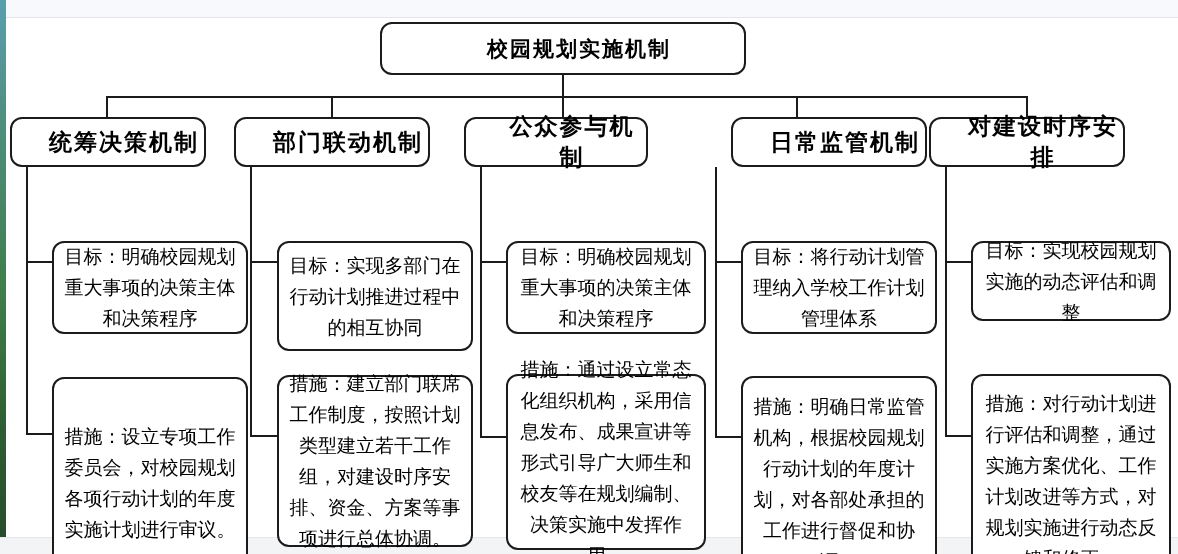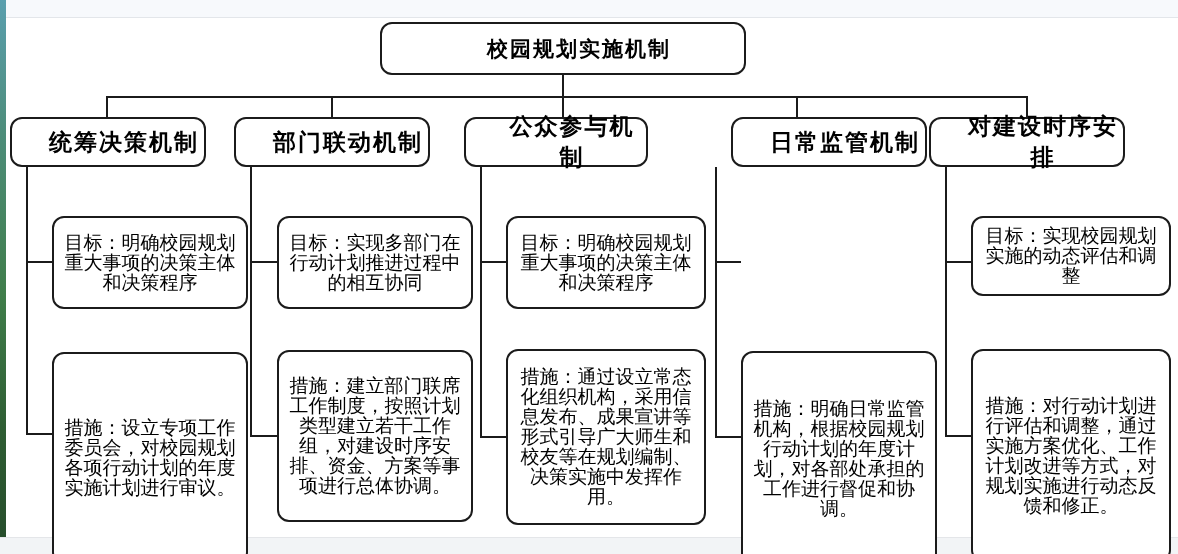--- a/index.html
+++ b/index.html
@@ -10,21 +10,21 @@
   .top-bar{position:absolute;left:0;top:0;width:1178px;height:17px;background:#f7f9fc;border-bottom:1px solid #e3e6ea;}
   .bottom-bar{position:absolute;left:0;top:537px;width:1178px;height:17px;background:#f2f4f6;border-top:1px solid #e4e6e9;}
   .left-strip{position:absolute;left:0;top:0;width:6px;height:537px;
     background:linear-gradient(180deg,#5a9fae 0%,#4d8d7a 25%,#3f7d4a 55%,#2e5d33 80%,#274e2c 100%);}
   .node{
     position:absolute;background:#ffffff;border:2px solid #1b1b1b;border-radius:12px;
     display:flex;align-items:center;justify-content:center;text-align:center;box-sizing:border-box;padding-left:32px;
   }
   .root-node{font-size:21px;font-weight:bold;letter-spacing:2px;}
   .title-node{font-size:23px;font-weight:bold;letter-spacing:2px;}
-  .body-node{font-size:19px;line-height:20px;padding:4px 7px;}
+  .body-node{font-size:19px;line-height:31px;padding:4px 7px;margin-top:25px;}
   .hline{position:absolute;height:2px;background:#1b1b1b;}
   .vline{position:absolute;width:2px;background:#1b1b1b;}
 </style>
 </head>
 <body>
 
 <div class="canvas">
 
   <div class="top-bar"></div>
   <div class="bottom-bar"></div>
@@ -44,34 +44,35 @@
   <div class="vline" style="left:26px;top:167px;height:268px"></div>
   <div class="hline" style="left:26px;top:261px;width:26px"></div>
   <div class="hline" style="left:26px;top:433px;width:26px"></div>
   <div class="node body-node" style="left:52px;top:216px;width:196px;height:93px">目标：明确校园规划重大事项的决策主体和决策程序</div>
   <div class="node body-node" style="left:52px;top:352px;width:196px;height:212px">措施：设立专项工作委员会，对校园规划各项行动计划的年度实施计划进行审议。</div>
 
   <div class="node title-node" style="left:234px;top:117px;width:196px;height:50px">部门联动机制</div>
   <div class="vline" style="left:250px;top:167px;height:270px"></div>
   <div class="hline" style="left:250px;top:261px;width:27px"></div>
   <div class="hline" style="left:250px;top:435px;width:27px"></div>
-  <div class="node body-node" style="left:277px;top:216px;width:196px;height:93px">目标：实现多部门在行动计划推进过程中的相互协同</div>
+  <div class="node body-node" style="left:277px;top:216px;width:196px;height:110px">目标：实现多部门在行动计划推进过程中的相互协同</div>
   <div class="node body-node" style="left:277px;top:350px;width:196px;height:172px">措施：建立部门联席工作制度，按照计划类型建立若干工作组，对建设时序安排、资金、方案等事项进行总体协调。</div>
 
   <div class="node title-node" style="left:464px;top:117px;width:184px;height:50px">公众参与机制</div>
   <div class="vline" style="left:480px;top:167px;height:271px"></div>
   <div class="hline" style="left:480px;top:261px;width:26px"></div>
   <div class="hline" style="left:480px;top:436px;width:26px"></div>
   <div class="node body-node" style="left:506px;top:216px;width:200px;height:93px">目标：明确校园规划重大事项的决策主体和决策程序</div>
   <div class="node body-node" style="left:506px;top:349px;width:200px;height:176px">措施：通过设立常态化组织机构，采用信息发布、成果宣讲等形式引导广大师生和校友等在规划编制、决策实施中发挥作用。</div>
 
   <div class="node title-node" style="left:731px;top:117px;width:196px;height:50px">日常监管机制</div>
   <div class="vline" style="left:715px;top:167px;height:271px"></div>
   <div class="hline" style="left:715px;top:261px;width:26px"></div>
   <div class="hline" style="left:715px;top:436px;width:26px"></div>
+  <div class="node body-node" style="left:741px;top:216px;width:196px;height:93px">目标：将行动计划管理纳入学校工作计划管理体系</div>
   <div class="node body-node" style="left:741px;top:351px;width:196px;height:216px">措施：明确日常监管机构，根据校园规划行动计划的年度计划，对各部处承担的工作进行督促和协调。</div>
 
   <div class="node title-node" style="left:929px;top:117px;width:196px;height:50px">对建设时序安排</div>
   <div class="vline" style="left:945px;top:167px;height:270px"></div>
   <div class="hline" style="left:945px;top:261px;width:26px"></div>
   <div class="hline" style="left:945px;top:435px;width:26px"></div>
   <div class="node body-node" style="left:971px;top:216px;width:200px;height:80px">目标：实现校园规划实施的动态评估和调整</div>
   <div class="node body-node" style="left:971px;top:349px;width:200px;height:213px">措施：对行动计划进行评估和调整，通过实施方案优化、工作计划改进等方式，对规划实施进行动态反馈和修正。</div>
 
 </div>

